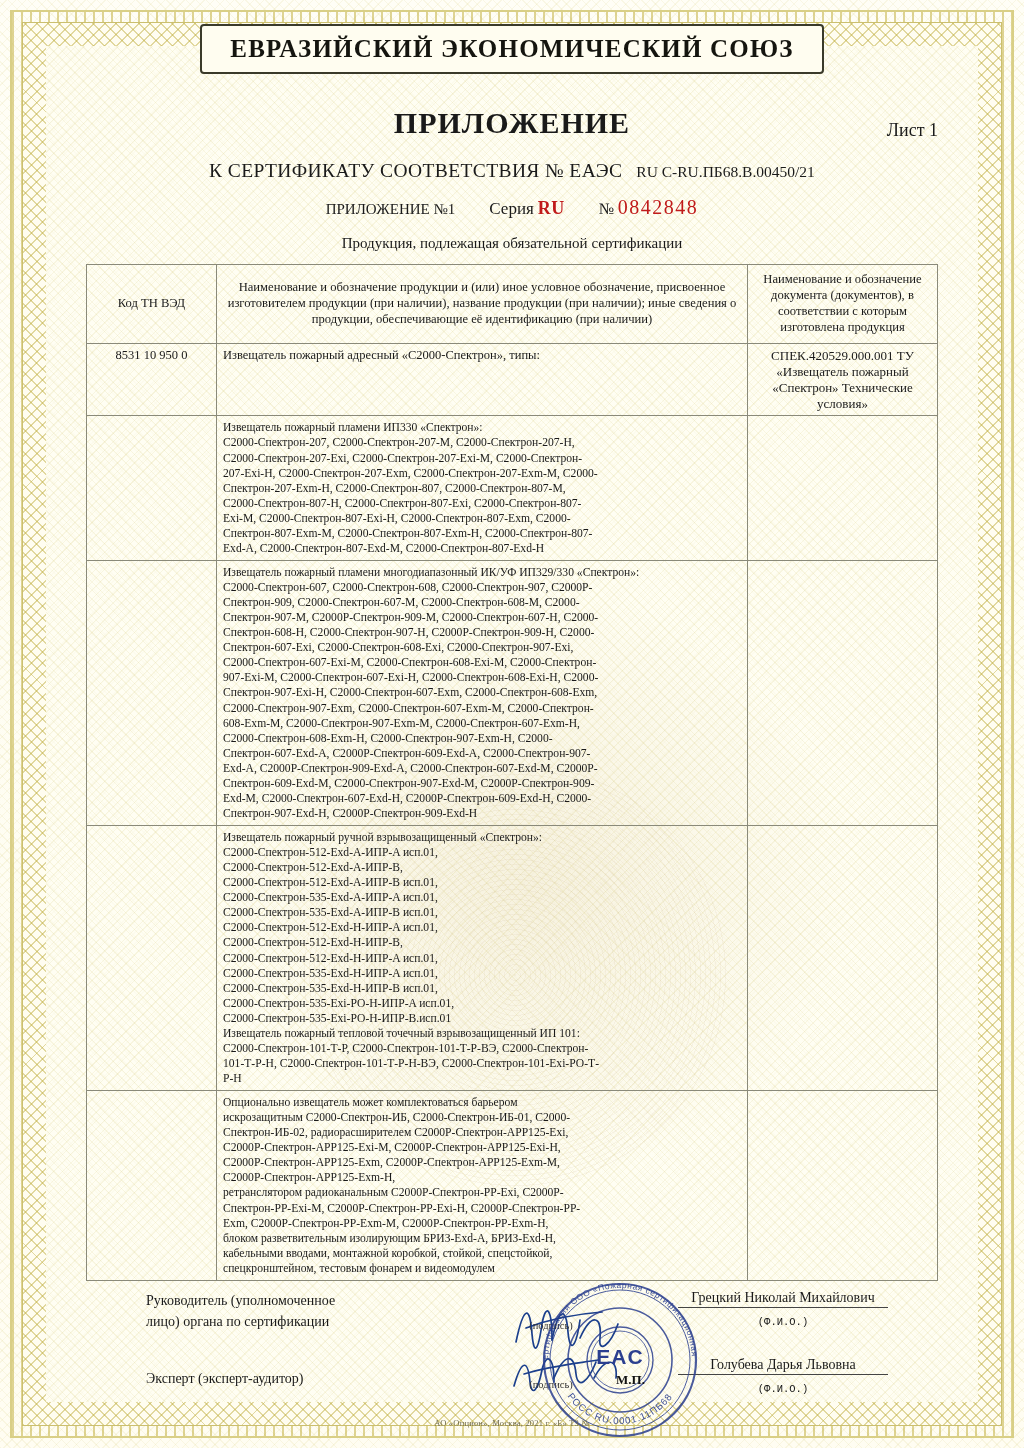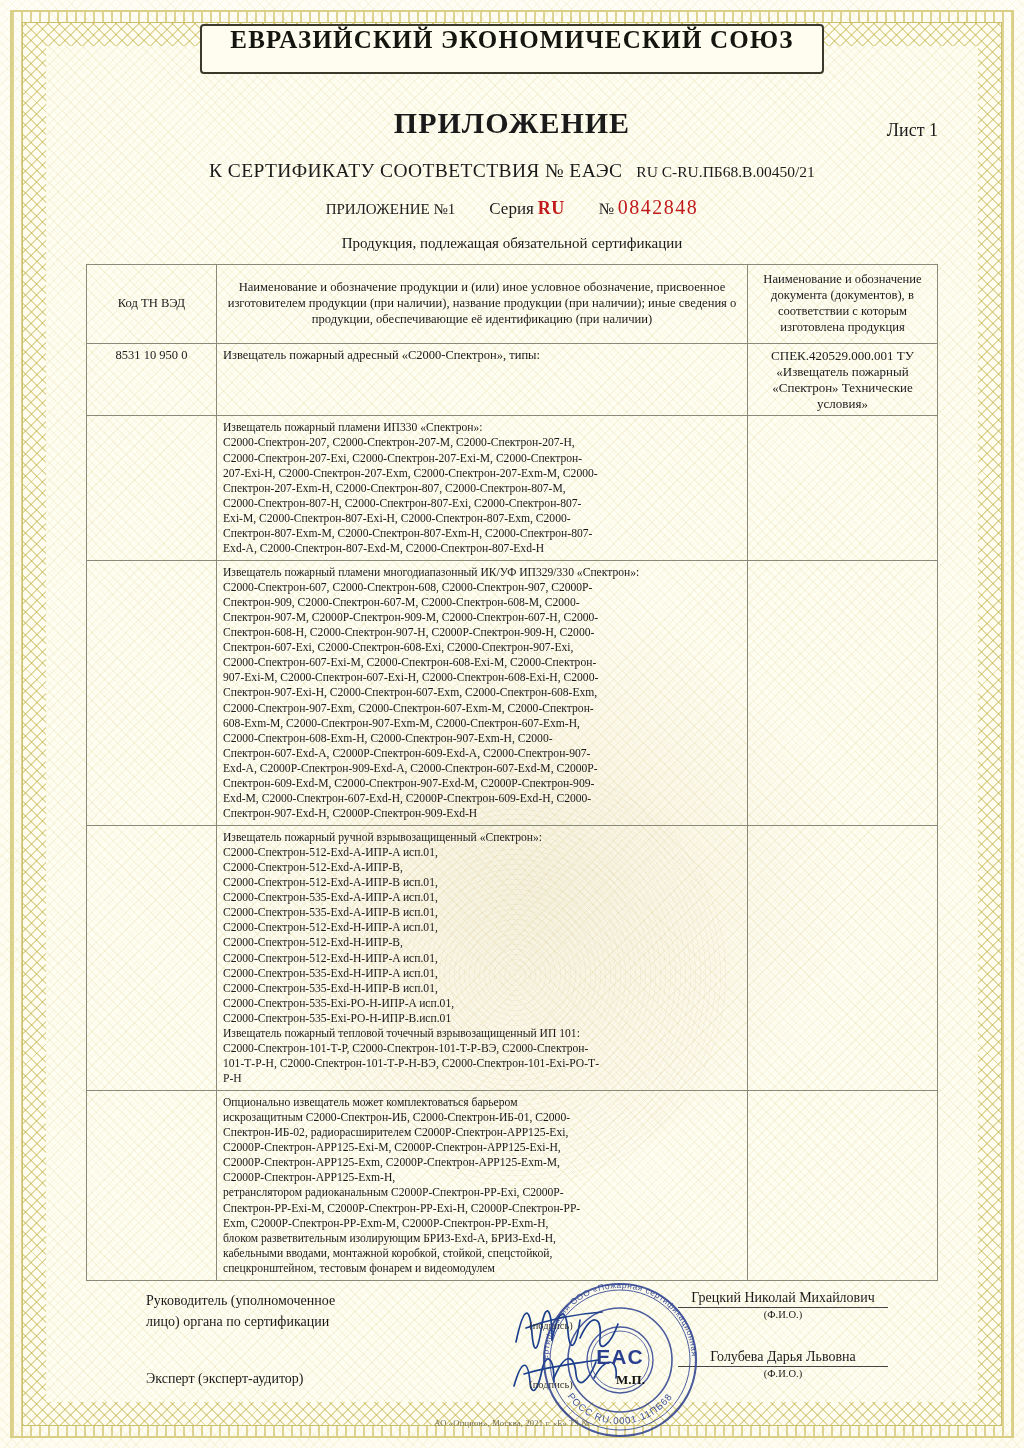--- a/index.html
+++ b/index.html
@@ -80,20 +80,21 @@
     position: absolute;
     left: 50%;
     transform: translateX(-50%);
     top: 24px;
     width: 620px;
     height: 46px;
     border: 2px solid #3a3a2a;
     border-radius: 4px;
     background: #fffdf0;
     display: flex;
+    align-items: center;
     justify-content: center;
     box-shadow: inset 0 0 0 1px #fffdf0;
   }
   .banner-text {
     font-family: "Liberation Serif", serif;
     font-weight: bold;
     font-size: 25px;
     letter-spacing: 1.2px;
     color: #15150f;
     white-space: nowrap;
@@ -242,21 +243,22 @@
     right: 10px;
     top: 0;
     width: 290px;
     text-align: center;
   }
   .sig-right .name { font-size: 14px; }
   .sig-right .fio {
     font-size: 10.5px;
     border-top: 1px solid #444;
     margin: 1px 40px 0 40px;
-    padding-top: 1px;
+    padding-top: 8px;
+    font-family: Liberation Mono, monospace;
   }
   .sig-right .blk2 { margin-top: 29px; }
 
   
   .scribble { position: absolute; left: 420px; top: 4px; width: 230px; height: 110px; }
 
   
   .stamp {
     position: absolute;
     left: 520px;

